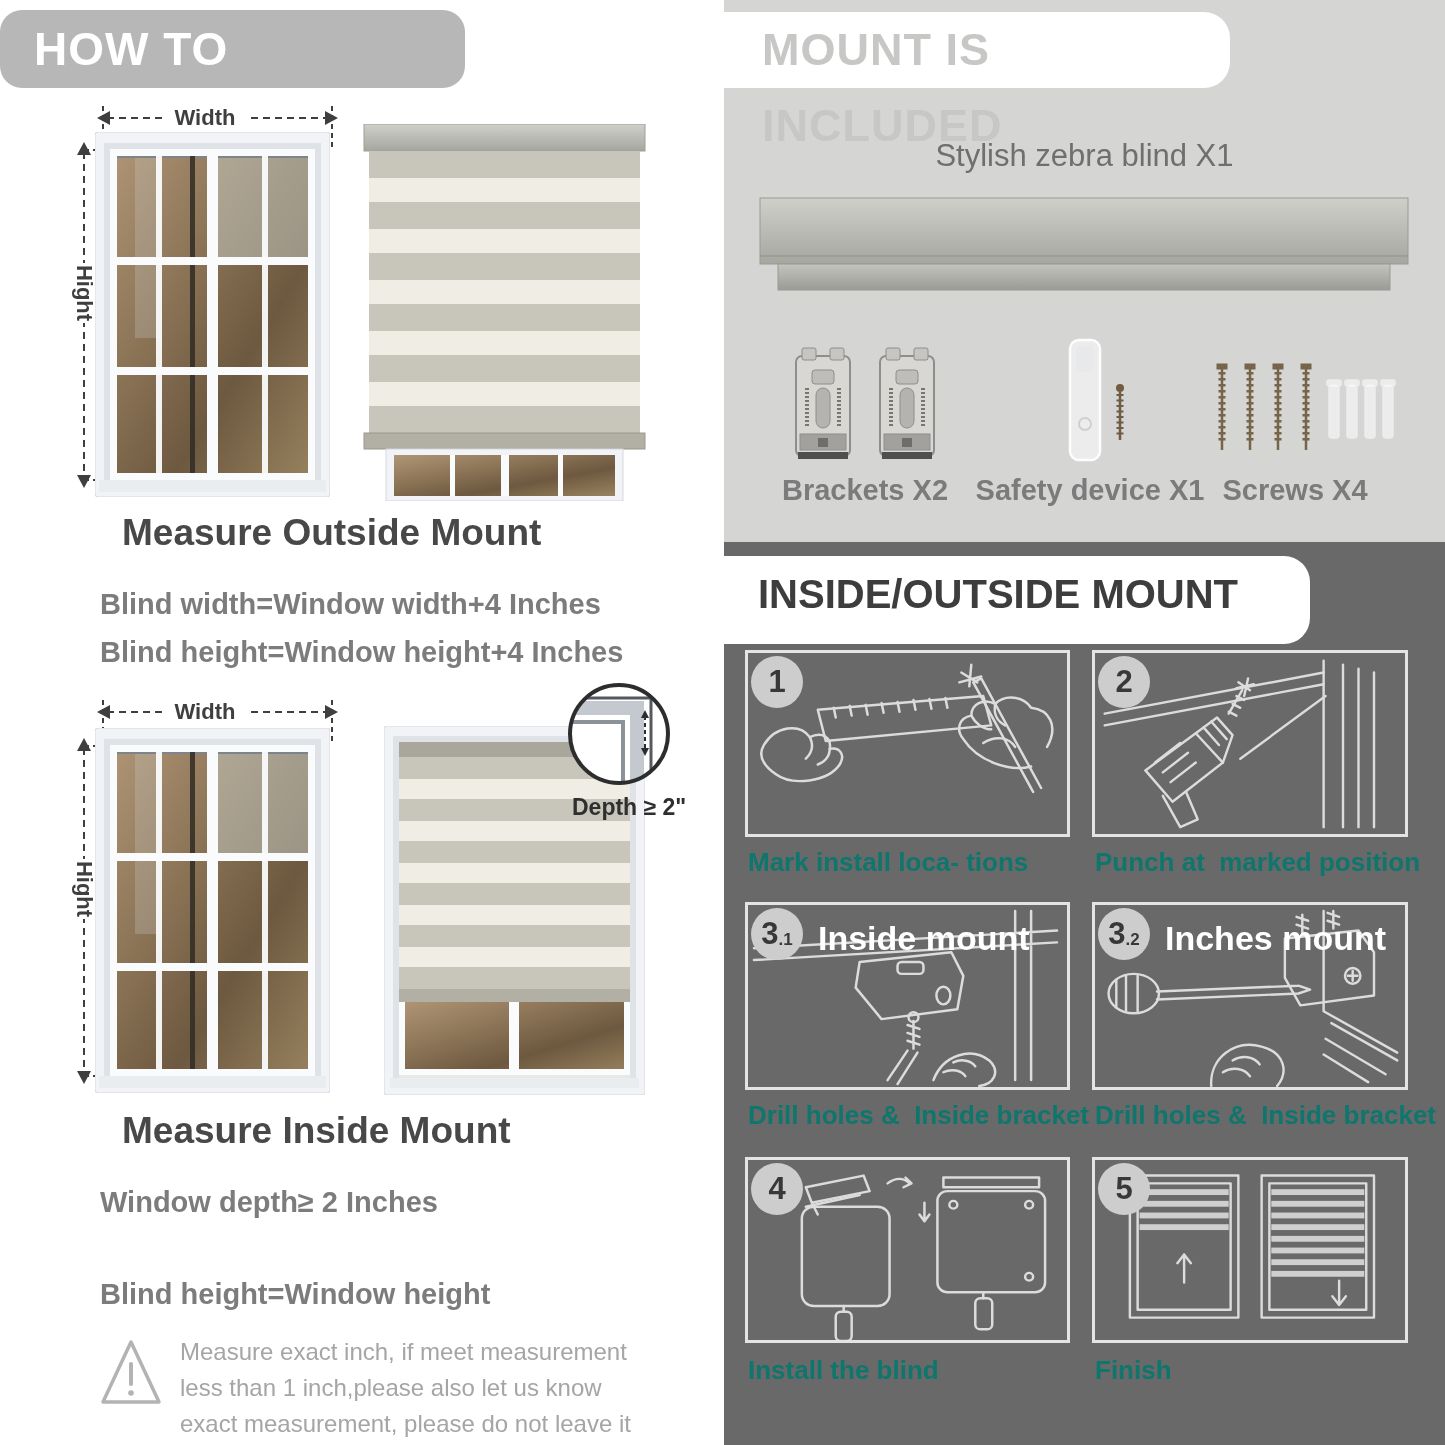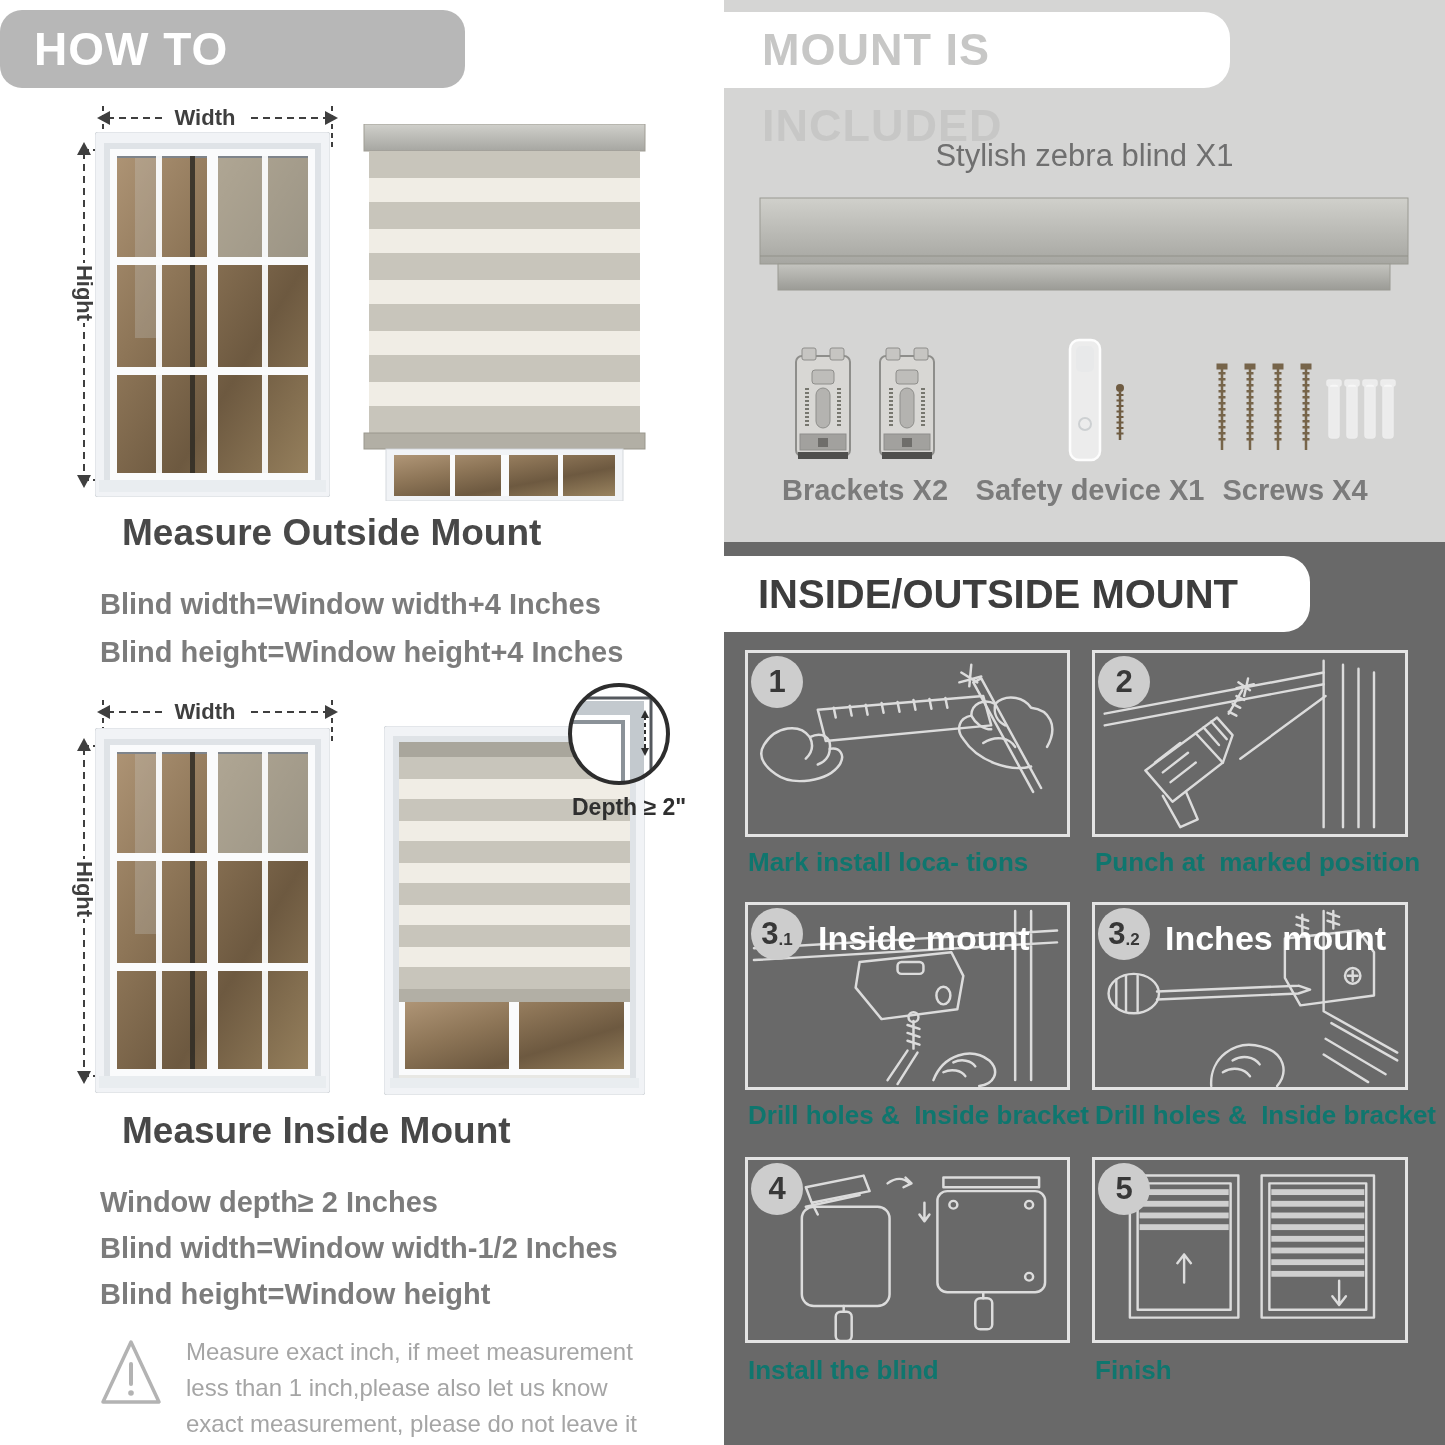--- a/index.html
+++ b/index.html
@@ -7,31 +7,31 @@
   .abs{position:absolute;}
   
   .banner{left:0;top:10px;width:465px;height:78px;background:#b7b7b7;border-radius:22px;
           color:#fff;font-size:46px;font-weight:bold;line-height:78px;padding-left:34px;
           box-sizing:border-box;letter-spacing:1px;}
   .h-measure{color:#484848;font-size:37px;font-weight:bold;margin-left:24px;}
   .m-line{color:#7c7c7c;font-size:29px;font-weight:bold;margin-top:16px;}
   .meas-label{color:#3f3f3f;font-size:22px;font-weight:bold;background:#fff;text-align:center;}
   .rot90{transform:rotate(90deg);transform-origin:center;}
   .depth-label{color:#2f2f2f;font-size:23px;font-weight:bold;}
-  .warn-text{color:#a5a5a5;font-size:24px;line-height:36px;font-weight:normal;margin-left:6px;}
+  .warn-text{color:#a5a5a5;font-size:24px;line-height:36px;font-weight:normal;}
   
   .panel-light{left:724px;top:0;width:721px;height:542px;background:#d5d5d4;}
   .inc-header{left:710px;top:12px;width:520px;height:76px;background:#fff;border-radius:0 26px 26px 0;
               color:#c7c7c6;font-size:45px;font-weight:bold;line-height:76px;padding-left:52px;
               box-sizing:border-box;letter-spacing:1px;}
   .product-label{left:724px;top:138px;width:721px;text-align:center;color:#6f6f6f;
                  font-size:31px;font-weight:normal;}
   .item-label{color:#7b7b7b;font-size:29px;font-weight:bold;transform:translateX(-50%);white-space:nowrap;}
   .panel-dark{left:724px;top:542px;width:721px;height:903px;background:#696969;}
-  .mount-header{left:710px;top:556px;width:600px;height:76px;background:#fff;border-radius:0 26px 26px 0;
+  .mount-header{left:710px;top:556px;width:600px;height:88px;background:#fff;border-radius:0 26px 26px 0;
                 color:#3d3d3d;font-size:40px;font-weight:bold;line-height:76px;padding-left:48px;
                 box-sizing:border-box;}
   .tile{border:3px solid #e4e4e4;box-sizing:border-box;background:transparent;}
   .badge{position:absolute;top:3px;left:3px;width:52px;height:52px;border-radius:50%;background:#cdcdcd;
          color:#383838;font-size:31px;font-weight:bold;display:flex;align-items:center;justify-content:center;}
   .badge .sub{font-size:17px;margin-top:12px;}
   .tile-title{position:absolute;left:70px;top:14px;color:#fff;font-size:34px;font-weight:bold;}
   .caption{color:#0f766e;font-size:26px;font-weight:bold;white-space:pre-wrap;}
   
   .la *{stroke:#dcdcdc;stroke-width:2.5;fill:none;stroke-linecap:round;stroke-linejoin:round;}
@@ -213,21 +213,20 @@
       <line x1="82" y1="38" x2="82" y2="72" stroke="#2d2d2d" stroke-width="2" stroke-dasharray="4 3"></line>
       <polygon points="82,32 78,40 86,40" fill="#2d2d2d"></polygon>
         <polygon points="82,78 78,70 86,70" fill="#2d2d2d"></polygon>
     </g>
     <circle cx="56" cy="56" r="49" fill="none" stroke="#2d2d2d" stroke-width="4"></circle>
   </svg>
   <div class="abs depth-label" style="left:572px;top:794px">Depth ≥ 2"</div>
 
   <div class="abs h-measure" style="left:98px;top:1110px">Measure Inside Mount</div>
   <div class="abs m-line" style="left:100px;top:1170px">Window depth≥ 2 Inches</div>
-  <div class="abs m-line" style="left:100px;top:1216px">Blind width=Window width-1/2 Inches</div>
   <div class="abs m-line" style="left:100px;top:1262px">Blind height=Window height</div>
 
   <svg class="abs" style="left:98px;top:1336px" width="66" height="74" viewBox="0 0 66 74">
     <path d="M33,6 L61,66 L5,66 Z" fill="none" stroke="#b3b3b3" stroke-width="3.5" stroke-linejoin="round"></path>
     <line x1="33" y1="28" x2="33" y2="48" stroke="#b3b3b3" stroke-width="4" stroke-linecap="round"></line>
     <circle cx="33" cy="57" r="2.8" fill="#b3b3b3"></circle>
   </svg>
   <div class="abs warn-text" style="left:180px;top:1334px;width:478px">Measure exact inch, if meet measurement less than 1 inch,please also let us know exact measurement, please do not leave it</div>
 
   <div class="abs panel-light"></div>

